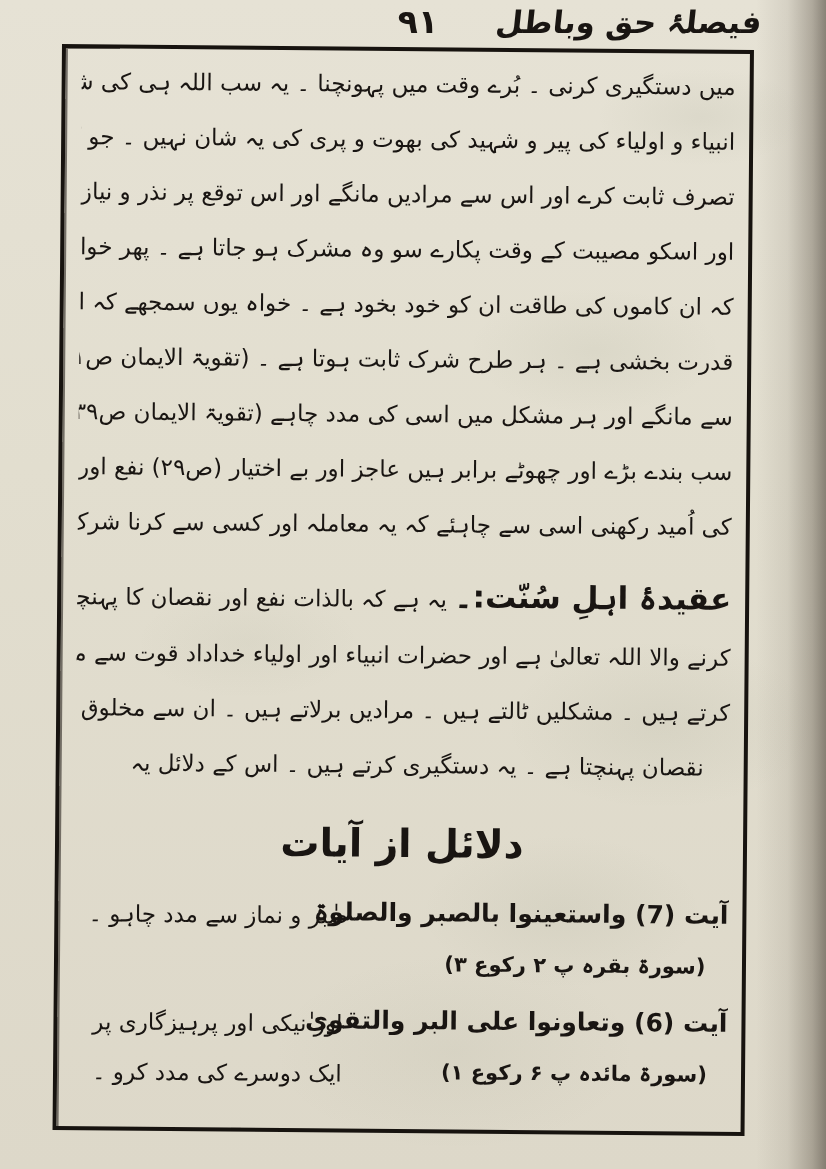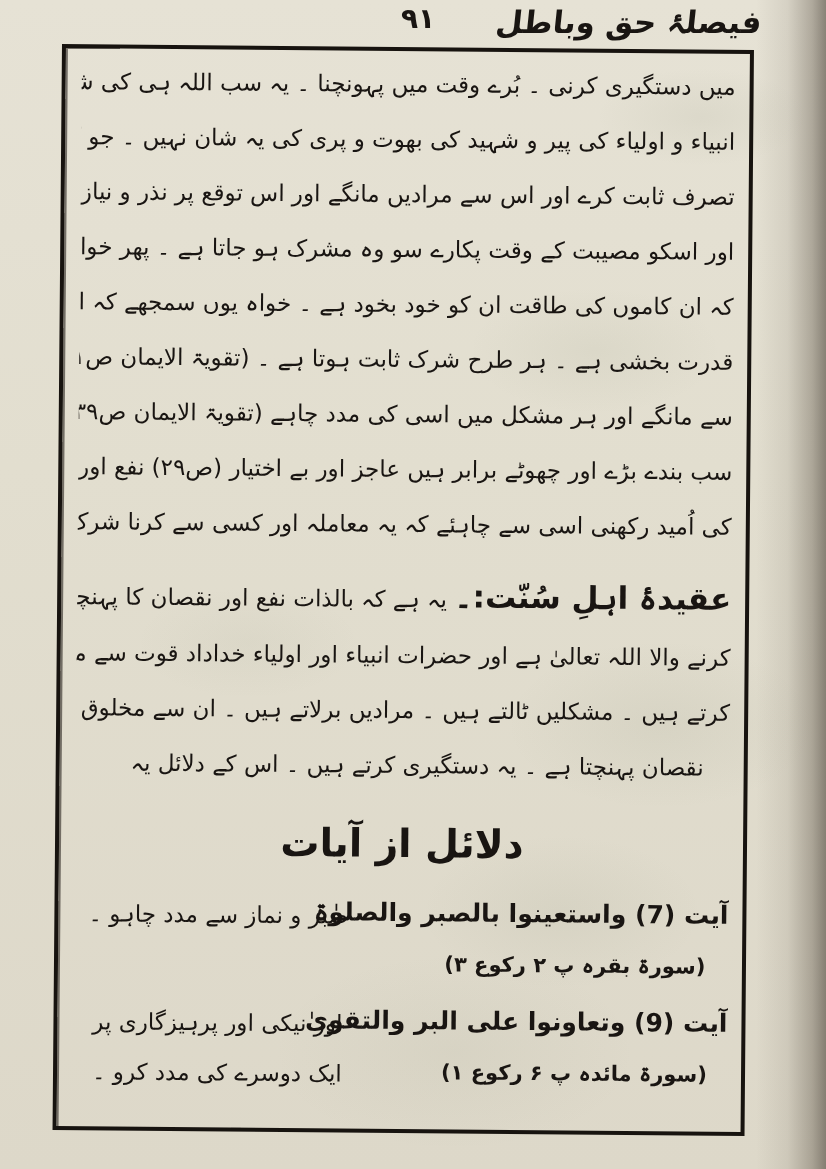--- a/index.html
+++ b/index.html
@@ -27,21 +27,21 @@
   }
   .ink{color:#191512;}
   
   .hdr-title{
     position:absolute;top:4px;right:64px;
     font-size:31px;font-weight:bold;letter-spacing:-1px;
     transform:skewX(-6deg);
   }
   .page-num{
     position:absolute;top:2px;left:348px;width:140px;
-    text-align:center;font-size:28px;font-weight:bold;
+    text-align:center;font-size:33px;font-weight:bold;
   }
   
   .frame{
     position:absolute;left:62px;top:44px;width:692px;height:1086px;
     border:4px solid #17130f;
     box-shadow:inset 2px 0 0 rgba(23,19,15,.55);
     transform:rotate(0.5deg);transform-origin:top left;
     box-sizing:border-box;
     padding:6px 14px 0 16px;
   }
@@ -110,21 +110,21 @@
         <span>واستعینوا بالصبر والصلوٰۃ</span>
       </div>
       <div class="ayah-source ink">(سورۃ بقرہ پ ۲ رکوع ۳)</div>
     </div>
     <div class="col-trans ink">صبر و نماز سے مدد چاہو ۔</div>
   </div>
 
   <div class="ayat-row">
     <div class="col-ayah">
       <div class="ayah-line ink">
-        <span>آیت (9)</span>
+        <span>آیت (6)</span>
         <span>وتعاونوا علی البر والتقویٰ</span>
       </div>
       <div class="ayah-source ink">(سورۃ مائدہ پ ۶ رکوع ۱)</div>
     </div>
     <div class="col-trans ink">اور نیکی اور پرہیزگاری پر ایک دوسرے کی مدد کرو ۔</div>
   </div>
 
 </div>
 
 </body></html>

